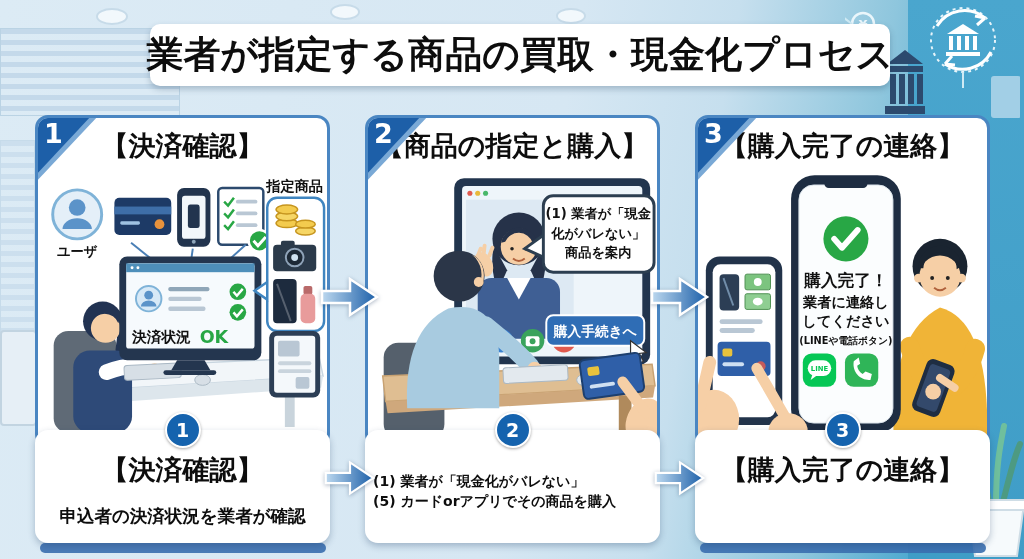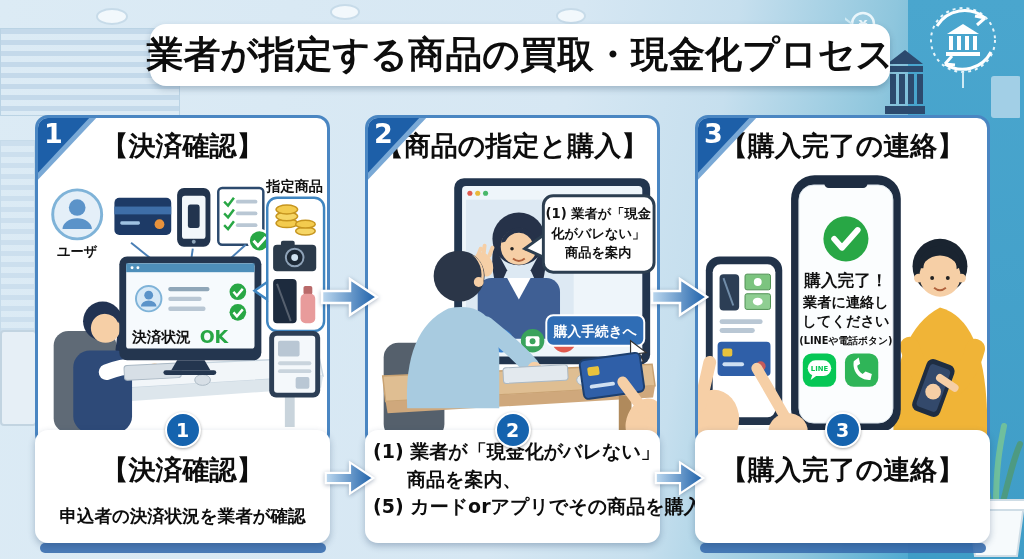--- a/index.html
+++ b/index.html
@@ -14,21 +14,21 @@
   .blinds.b2{left:0;top:140px;width:33px;height:215px;opacity:.55;}
   .ceil-light{position:absolute;background:#f2f8fc;border:2px solid #c7dbe9;border-radius:50%;}
   .furniture{position:absolute;left:0;top:330px;width:33px;height:92px;background:#e6eff6;border:2px solid #c2d4e1;border-radius:4px;}
   .teal-col{position:absolute;left:908px;top:0;width:116px;height:559px;background:linear-gradient(180deg,#4aa6ce,#3f9dc7);}
   .band{position:absolute;top:543px;height:10px;background:#3b6fb0;border-radius:5px;opacity:.9;}
   .band.p1{left:40px;width:286px;}
   .band.p3{left:700px;width:286px;}
   
   .title-banner{
     position:absolute;left:150px;top:24px;width:740px;height:62px;
-    background:#fff;border-radius:16px;box-shadow:0 3px 6px rgba(30,60,90,.28);
+    background:#fff;border-radius:10px;box-shadow:0 3px 6px rgba(30,60,90,.28);
     display:flex;align-items:center;justify-content:center;
     font-size:37px;font-weight:800;color:#0d0d0d;letter-spacing:0px;white-space:nowrap;
   }
   
   .panel{position:absolute;top:115px;width:295px;height:428px;}
   .panel.c1{left:35px;} .panel.c2{left:365px;} .panel.c3{left:695px;}
   .illus-card{
     position:absolute;left:0;top:0;width:295px;height:332px;
     background:#fff;border:3px solid #4a86c2;border-radius:13px;box-sizing:border-box;
     overflow:hidden;
@@ -49,21 +49,21 @@
     box-sizing:border-box;z-index:6;
   }
   .num-circle{
     position:absolute;left:50%;top:-18px;margin-left:-18px;width:36px;height:36px;
     background:#1563ae;border:2px solid #fff;border-radius:50%;box-sizing:border-box;
     color:#fff;font-size:19px;font-weight:800;display:flex;align-items:center;justify-content:center;
     box-shadow:0 1px 3px rgba(0,0,0,.35);
   }
   .cap-title{margin-top:22px;text-align:center;font-size:27px;font-weight:800;color:#0d0d0d;white-space:nowrap;}
   .cap-text{margin-top:16px;text-align:center;font-size:17.5px;font-weight:700;color:#0d0d0d;white-space:nowrap;}
-  .cap-lines{margin-top:8px;padding:0 8px;font-size:19px;font-weight:700;color:#0d0d0d;line-height:1.45;}
+  .cap-lines{margin-top:41px;padding:0 8px;font-size:14px;font-weight:700;color:#0d0d0d;line-height:1.45;}
   .cap-lines .ln{white-space:nowrap;}
   .cap-lines .indent{padding-left:34px;}
   
   .arrow{position:absolute;z-index:8;filter:drop-shadow(0 1px 2px rgba(20,50,90,.35));}
 </style>
 </head>
 <body>
 
 <div class="canvas">
 
@@ -347,21 +347,20 @@
       <div class="corner-badge">
         <div class="tri-light"></div>
           <div class="tri-dark"></div>
         <div class="num">2</div>
       </div>
     </div>
     <div class="caption-card">
       <div class="num-circle">2</div>
       <div class="cap-lines">
         <div class="ln">(1) 業者が「現金化がバレない」</div>
-        <div class="ln indent">商品を案内、</div>
         <div class="ln">(5) カードorアプリでその商品を購入</div>
       </div>
     </div>
   </section>
 
   <section class="panel c3">
     <div class="illus-card">
       <svg class="illus" viewBox="0 0 295 330">
 
         <g>

